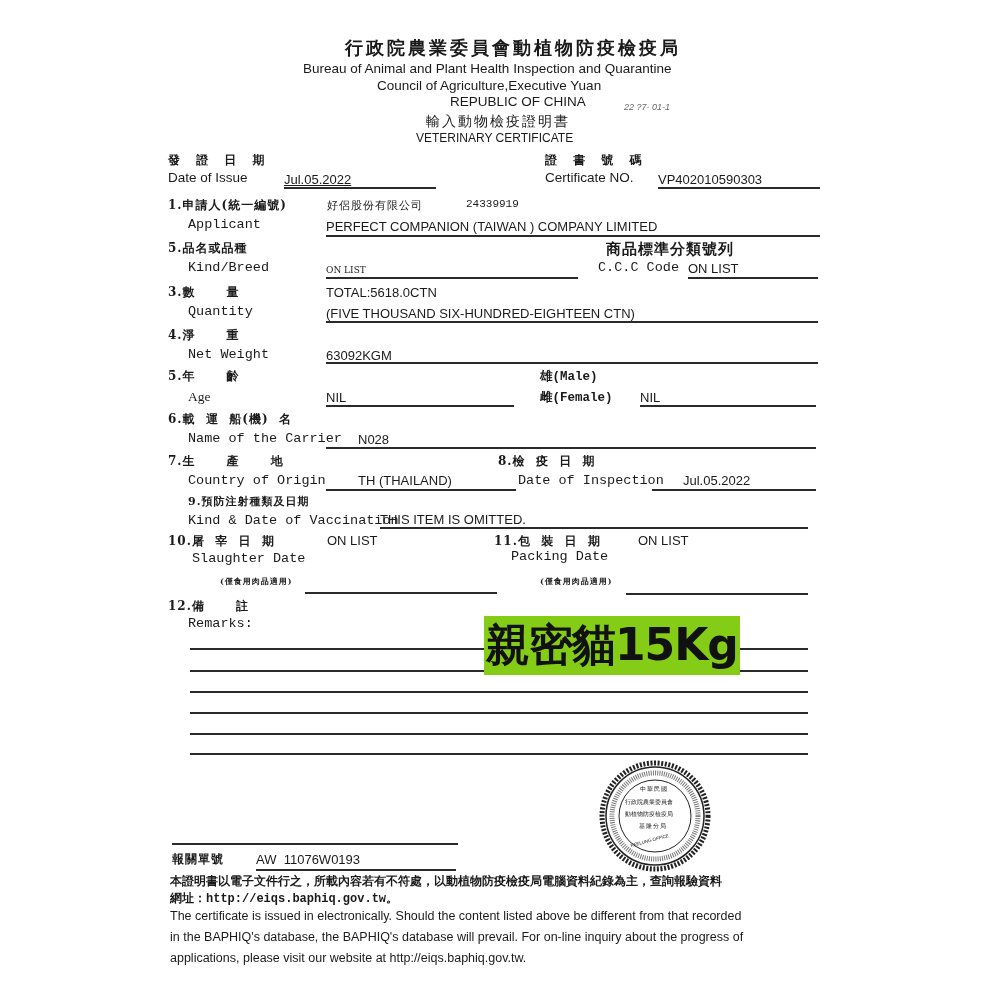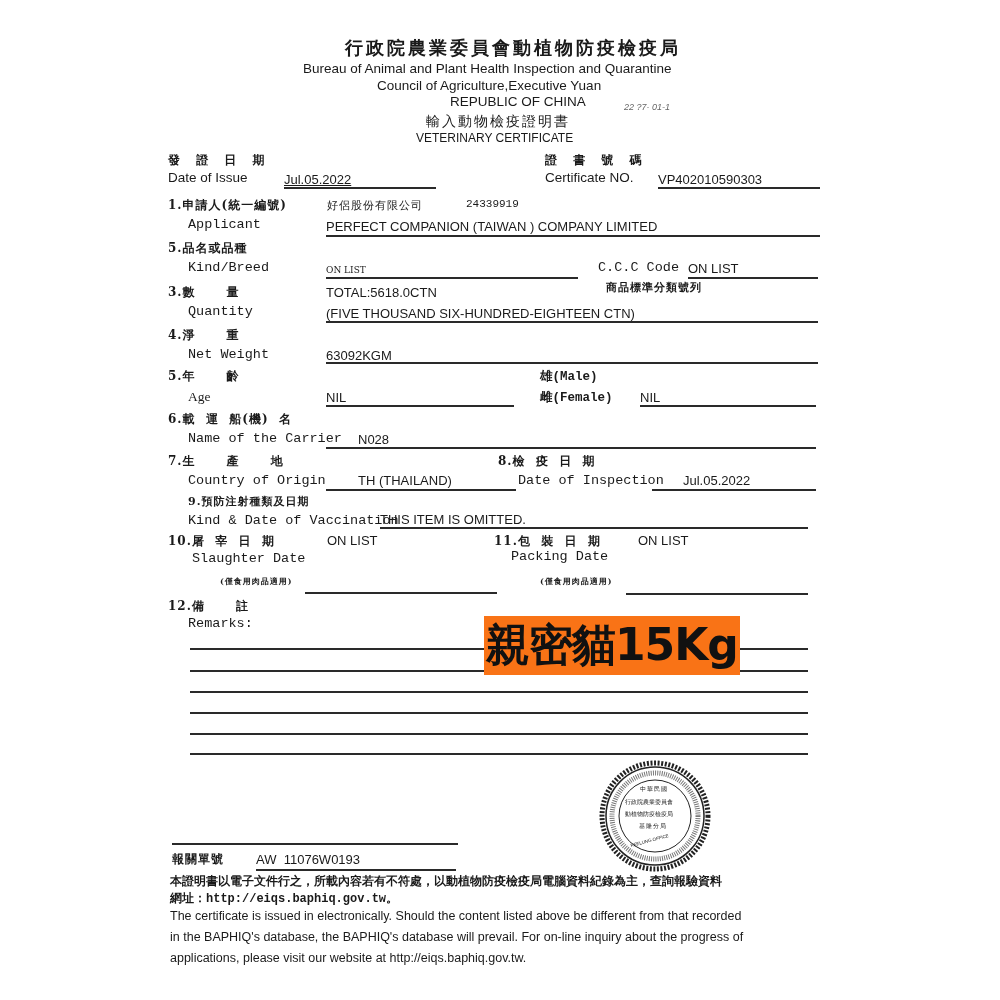--- a/index.html
+++ b/index.html
@@ -53,21 +53,21 @@
 <div class="abs lbl-en" style="left:188px; top:217px;">Applicant</div>
 <div class="abs cn" style="left:327px; top:198px; font-size:11px; font-weight:normal;">好侶股份有限公司</div>
 <div class="abs mono" style="left:466px; top:198px; font-size:11px;">24339919</div>
 <div class="abs val" style="left:326px; top:219px;">PERFECT COMPANION (TAIWAN ) COMPANY LIMITED</div>
 <div class="line" style="left:326px; top:235px; width:494px;"></div>
 
 <div class="abs cn lbl-cn" style="left:168px; top:240px;">5.品名或品種</div>
 <div class="abs lbl-en" style="left:188px; top:260px;">Kind/Breed</div>
 <div class="abs serif" style="left:326px; top:265px; font-size:9px;">ON LIST</div>
 <div class="line" style="left:326px; top:277px; width:252px;"></div>
-<div class="abs cn lbl-cn" style="left:606px; top:240px; font-size:11px;margin-top:40px;">商品標準分類號列</div>
+<div class="abs cn lbl-cn" style="left:606px; top:240px; font-size:15px;">商品標準分類號列</div>
 <div class="abs lbl-en" style="left:598px; top:260px;">C.C.C Code</div>
 <div class="abs val" style="left:688px; top:261px;">ON LIST</div>
 <div class="line" style="left:688px; top:277px; width:130px;"></div>
 
 <div class="abs cn lbl-cn" style="left:168px; top:284px; white-space:pre;">3.數      量</div>
 <div class="abs lbl-en" style="left:188px; top:304px;">Quantity</div>
 <div class="abs val" style="left:326px; top:285px;">TOTAL:5618.0CTN</div>
 <div class="abs val" style="left:326px; top:306px;">(FIVE THOUSAND SIX-HUNDRED-EIGHTEEN CTN)</div>
 <div class="line" style="left:326px; top:321px; width:492px;"></div>
 
@@ -120,21 +120,21 @@
 <div class="abs cn lbl-cn" style="left:168px; top:598px; white-space:pre;">12.備      註</div>
 <div class="abs lbl-en" style="left:188px; top:616px;">Remarks:</div>
 
 <div class="line" style="left:190px; top:648px; width:618px;"></div>
 <div class="line" style="left:190px; top:670px; width:618px;"></div>
 <div class="line" style="left:190px; top:691px; width:618px;"></div>
 <div class="line" style="left:190px; top:712px; width:618px;"></div>
 <div class="line" style="left:190px; top:733px; width:618px;"></div>
 <div class="line" style="left:190px; top:753px; width:618px;"></div>
 
-<div class="abs big-remark" style="left:484px; top:616px; background:#f97316; padding:0 2px;">親密貓15Kg</div>
+<div class="abs big-remark" style="left:484px; top:616px; background:#84cc16; padding:0 2px;">親密貓15Kg</div>
 
 <div class="seal">
   <svg width="126" height="112" viewBox="0 0 126 112">
     <g transform="translate(63,56)">
       <circle r="53" fill="none" stroke="#222" stroke-width="5" stroke-dasharray="2 1.6"></circle>
       <circle r="49" fill="none" stroke="#222" stroke-width="1.5"></circle>
       <circle r="36" fill="none" stroke="#222" stroke-width="1"></circle>
       <circle r="43" fill="none" stroke="#777" stroke-width="5" stroke-dasharray="1 1.2"></circle>
     </g>
   </svg>

